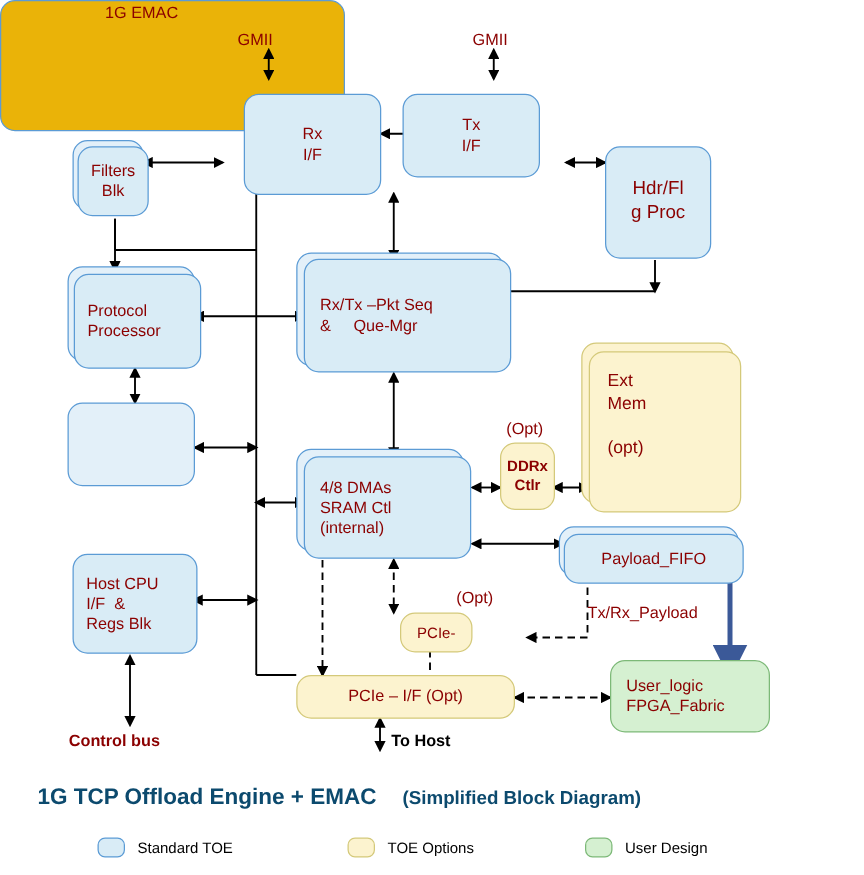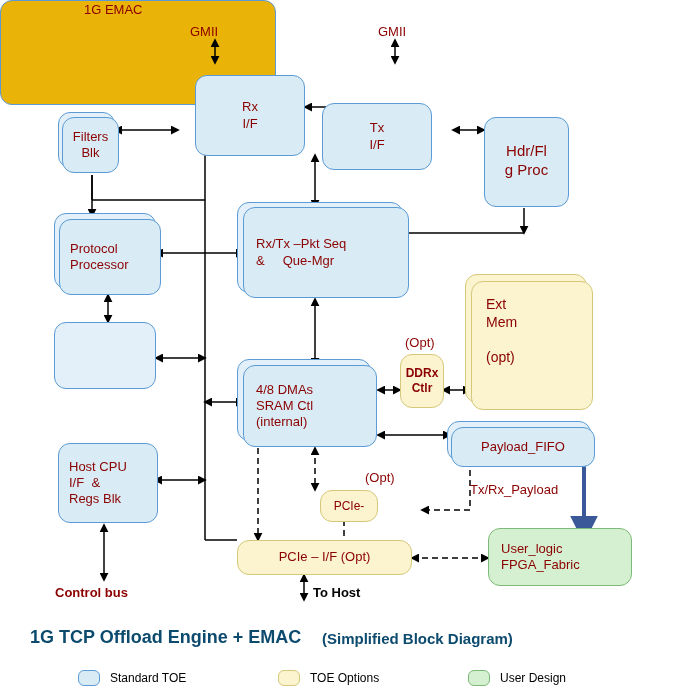--- a/index.html
+++ b/index.html
@@ -102,21 +102,21 @@
   <div class="label" style="left:190px; top:24px;">GMII</div>
   <div class="label" style="left:378px; top:24px;">GMII</div>
 
   <div class="block-group" style="left:178px; top:50px; width:276px; height:105px;">
     <div class="label" style="left:84px; top:2px; position:absolute;">1G EMAC</div>
   </div>
   <div class="block block-std" style="left:195px; top:75px; width:110px; height:81px;">
     <div class="text" style="white-space:pre;">Rx
 I/F</div>
   </div>
-  <div class="block block-std" style="left:322px; top:75px; width:110px; height:67px;margin-top:28px;">
+  <div class="block block-std" style="left:322px; top:75px; width:110px; height:67px;">
     <div class="text" style="white-space:pre;">Tx
 I/F</div>
   </div>
 
   <div class="shadow" style="left:58px; top:112px; width:57px; height:56px;"></div>
   <div class="block block-std" style="left:62px; top:117px; width:57px; height:56px;">
     <div class="text" style="white-space:pre;">Filters
 Blk</div>
   </div>
 
@@ -177,21 +177,21 @@
   <div class="block block-opt" style="left:320px; top:490px; width:58px; height:32px;">
     <div class="text" style="font-size:12px;">PCIe-</div>
   </div>
 
   <div class="label" style="left:470px; top:482px;">Tx/Rx_Payload</div>
 
   <div class="block block-opt" style="left:237px; top:540px; width:175px; height:35px;">
     <div class="text">PCIe – I/F     (Opt)</div>
   </div>
 
-  <div class="block block-user" style="left:488px; top:528px; width:144px; height:58px; justify-content:flex-start; padding-left:12px;">
+  <div class="block block-user" style="left:488px; top:528px; width:128px; height:58px; justify-content:flex-start; padding-left:12px;">
     <div class="text" style="white-space:pre; text-align:left;">User_logic
 FPGA_Fabric</div>
   </div>
 
   <div class="label" style="left:55px; top:585px; font-weight:bold;">Control bus</div>
   <div class="label-blk" style="left:313px; top:585px; font-weight:bold;">To Host</div>
 
   <div class="title title-main" style="left:30px; top:627px;">1G TCP Offload Engine + EMAC</div>
   <div class="title title-sub" style="left:322px; top:630px;">(Simplified Block Diagram)</div>
 

